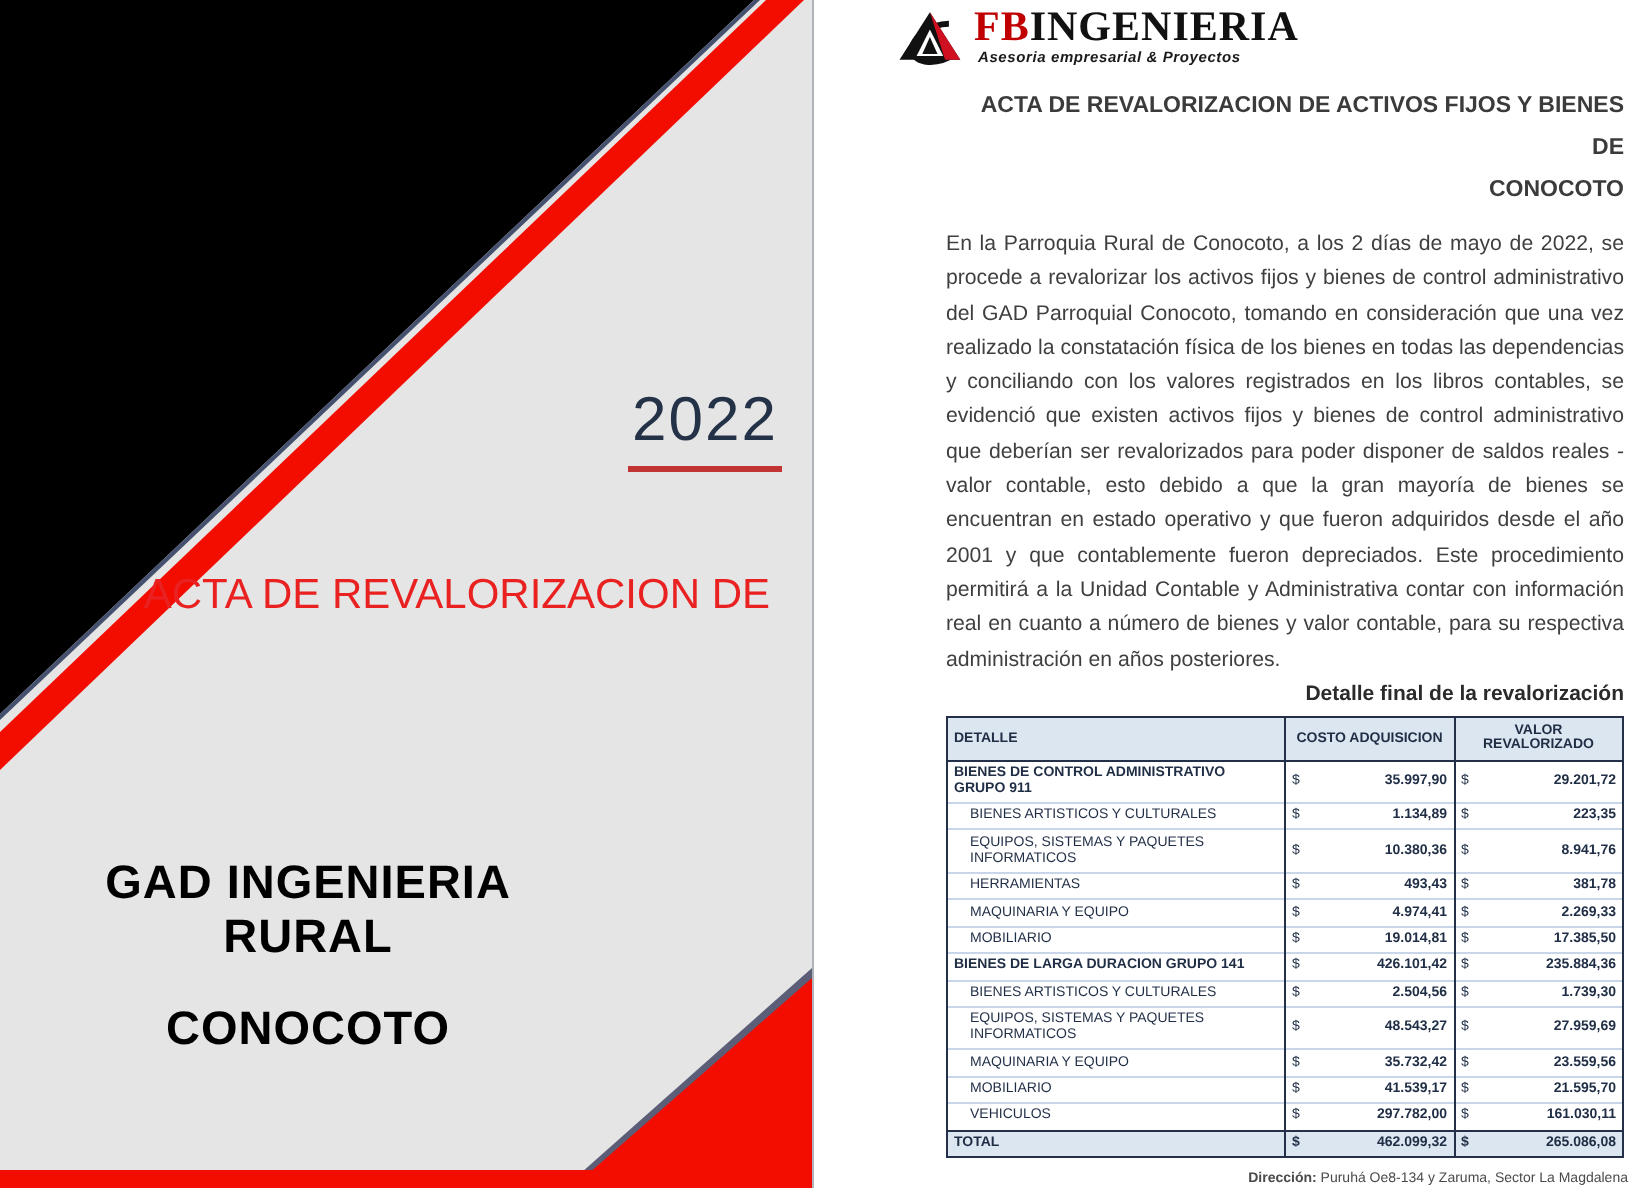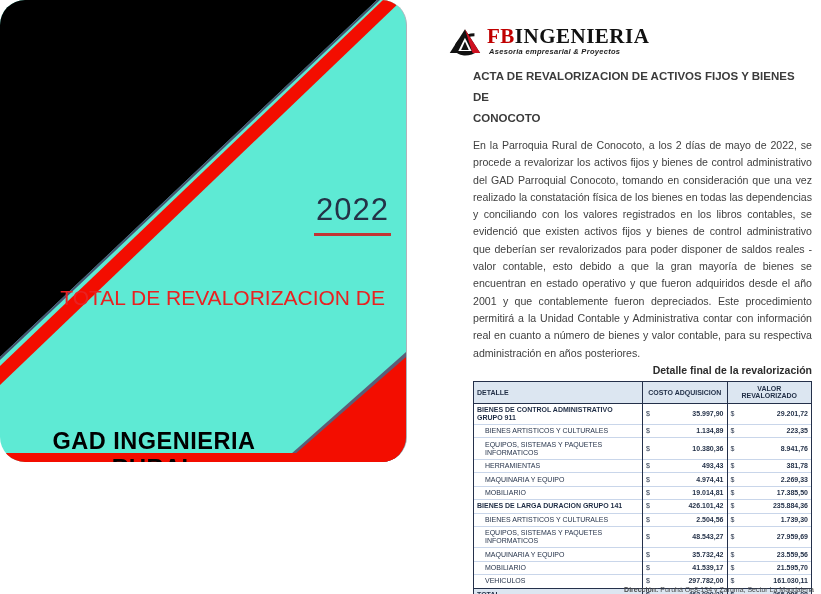--- a/index.html
+++ b/index.html
@@ -19,25 +19,24 @@
     display:flex;
     background:#ffffff;
     font-family:"Liberation Sans", sans-serif;
     color:var(--text);
   }
 
   
   .cover-page{
     position:relative;
     flex:0 0 407px;
-    width:407px;height:462px;
-    background:#5eead4;
+    width:407px;height:594px;
+    background:#e5e5e5;
     border-right:1px solid #aeb3ba;
     overflow:hidden;
-    border-radius:25px;
   }
   .deco{position:absolute;inset:0;}
   .deco-black{background:#000;clip-path:polygon(0 0,377px 0,0 357px);}
   .deco-navy-line{background:#44506e;clip-path:polygon(377px 0,380px 0,0 360px,0 357px);}
   .deco-red-stripe{background:var(--red);clip-path:polygon(383px 0,402px 0,0 385px,0 366px);}
   .deco-bottom-bar{position:absolute;left:0;right:0;bottom:0;height:9px;background:var(--red);}
   .deco-corner-navy{position:absolute;right:0;bottom:0;width:124px;height:110px;background:#5c5d77;clip-path:polygon(100% 0,100% 100%,0 100%);}
   .deco-corner-red{position:absolute;right:0;bottom:0;width:120px;height:105px;background:var(--red);clip-path:polygon(100% 0,100% 100%,0 100%);}
 
   .cover-year{
@@ -54,41 +53,41 @@
   .cover-title span{display:block;}
   .cover-org{
     position:absolute;top:428px;left:8px;width:292px;
     text-align:center;color:#000;font-weight:bold;
     font-size:23.5px;letter-spacing:0.5px;
   }
   .cover-org .org-line2{margin-top:19px;}
 
   
   .doc-page{position:relative;flex:1;background:#fff;height:594px;overflow:hidden;}
-  .doc-inner{position:absolute;left:66px;right:9px;top:0;bottom:0;margin-top:23px;}
+  .doc-inner{position:absolute;left:66px;right:9px;top:0;bottom:0;}
 
   .logo-row{
     position:relative;left:-28px;
     display:flex;align-items:flex-start;gap:4px;
     margin-top:3px;height:33px;
   }
   .logo-icon{width:38px;height:31px;flex:0 0 38px;}
   .logo-text{display:flex;flex-direction:column;line-height:1;}
   .brand-line{
     font-family:"Liberation Serif", serif;font-weight:bold;
     font-size:21px;letter-spacing:0.5px;color:#111;
   }
   .brand-line .brand-fb{color:var(--brand-red);}
   .brand-tagline{
     font-size:7.5px;font-style:italic;font-weight:bold;color:#1a1a1a;
     margin-top:1px;margin-left:2px;letter-spacing:0.3px;
   }
 
   .doc-heading{
-    margin-top:7px;text-align:left;font-weight:bold;
+    margin-top:7px;text-align:right;font-weight:bold;
     font-size:11.5px;line-height:21px;color:#3b3b3b;
   }
   .doc-heading span{display:block;}
 
   .doc-body{
     margin-top:8px;text-align:justify;
     font-size:10.6px;line-height:17.3px;color:var(--text);
   }
 
   .table-caption{
@@ -138,21 +137,21 @@
   <div class="deco deco-black"></div>
   <div class="deco deco-navy-line"></div>
   <div class="deco deco-red-stripe"></div>
   <div class="deco-corner-navy"></div>
   <div class="deco-corner-red"></div>
   <div class="deco-bottom-bar"></div>
 
   <div class="cover-year">2022</div>
 
   <div class="cover-title">
-    <span>TOTAL DE REVALORIZACION DE</span>
+    <span>ACTA DE REVALORIZACION DE</span>
   </div>
 
   <div class="cover-org">
     <div class="org-line1">GAD INGENIERIA RURAL</div>
     <div class="org-line2">CONOCOTO</div>
   </div>
 </div>
 
 <div class="doc-page">
   <div class="doc-inner">

